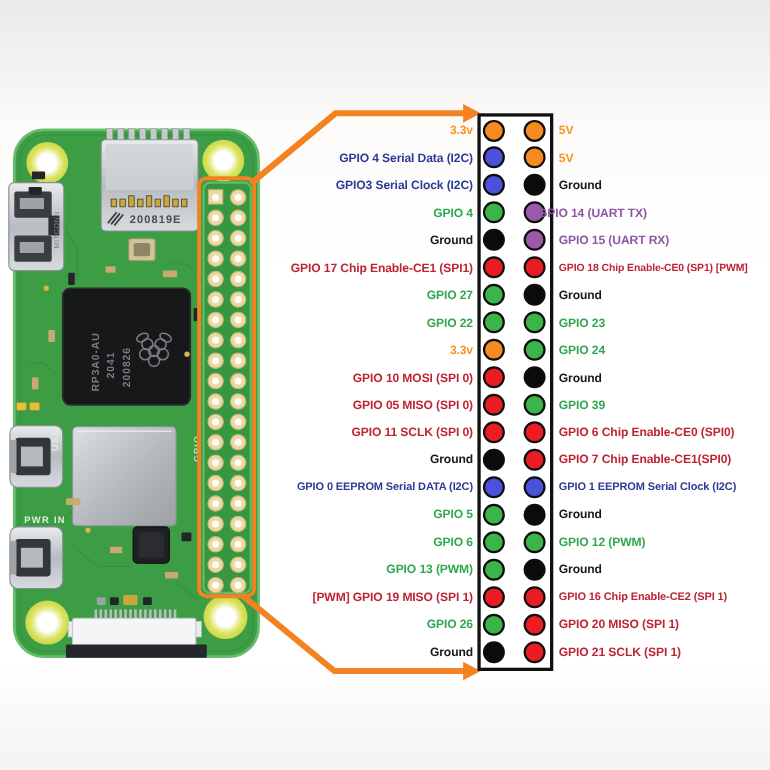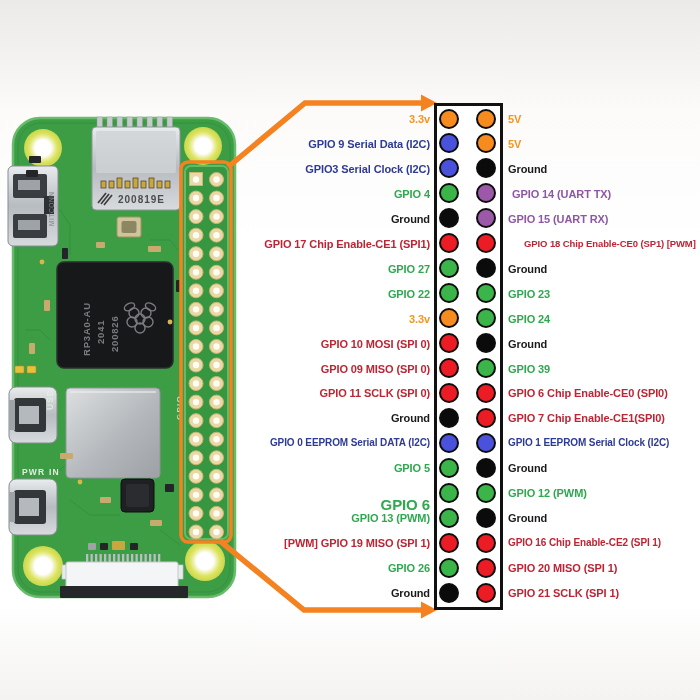--- a/index.html
+++ b/index.html
@@ -309,77 +309,77 @@
     </g>
   </svg>
 
   <div class="header-box"></div>
 
   <div id="pin-rows">
       <span class="pin-label left" style="right: 270px; top: 111px; color: rgb(247, 148, 29); font-size: 11px;">3.3v</span>
       <div class="pin" style="left: 439px; top: 108.5px; background: rgb(246, 139, 31);"></div>
       <div class="pin" style="left: 475.5px; top: 108.5px; background: rgb(246, 139, 31);"></div>
       <span class="pin-label right" style="left: 508px; top: 111px; color: rgb(247, 148, 29); font-size: 11px;">5V</span>
-      <span class="pin-label left" style="right: 270px; top: 135.95px; color: rgb(45, 58, 150); font-size: 11px;">GPIO 9 Serial Data (I2C)</span>
+      <span class="pin-label left" style="right: 270px; top: 135.95px; color: rgb(45, 58, 150); font-size: 11px;">GPIO 4 Serial Data (I2C)</span>
       <div class="pin" style="left: 439px; top: 133.45px; background: rgb(74, 82, 220);"></div>
       <div class="pin" style="left: 475.5px; top: 133.45px; background: rgb(246, 139, 31);"></div>
       <span class="pin-label right" style="left: 508px; top: 135.95px; color: rgb(247, 148, 29); font-size: 11px;">5V</span>
       <span class="pin-label left" style="right: 270px; top: 160.9px; color: rgb(45, 58, 150); font-size: 11px;">GPIO3 Serial Clock (I2C)</span>
       <div class="pin" style="left: 439px; top: 158.4px; background: rgb(74, 82, 220);"></div>
       <div class="pin" style="left: 475.5px; top: 158.4px; background: rgb(11, 11, 11);"></div>
       <span class="pin-label right" style="left: 508px; top: 160.9px; color: rgb(26, 26, 26); font-size: 11px;">Ground</span>
       <span class="pin-label left" style="right: 270px; top: 185.85px; color: rgb(47, 168, 79); font-size: 11px;">GPIO 4</span>
       <div class="pin" style="left: 439px; top: 183.35px; background: rgb(59, 181, 74);"></div>
       <div class="pin" style="left: 475.5px; top: 183.35px; background: rgb(156, 89, 169);"></div>
-      <span class="pin-label right" style="left: 512px; top: 185.85px; color: rgb(142, 87, 165); font-size: 11px;">GPIO 14 (UART TX)</span>
+      <span class="pin-label right" style="left: 489px; top: 185.85px; color: rgb(142, 87, 165); font-size: 11px;">GPIO 14 (UART TX)</span>
       <span class="pin-label left" style="right: 270px; top: 210.8px; color: rgb(26, 26, 26); font-size: 11px;">Ground</span>
       <div class="pin" style="left: 439px; top: 208.3px; background: rgb(11, 11, 11);"></div>
       <div class="pin" style="left: 475.5px; top: 208.3px; background: rgb(156, 89, 169);"></div>
       <span class="pin-label right" style="left: 508px; top: 210.8px; color: rgb(142, 87, 165); font-size: 11px;">GPIO 15 (UART RX)</span>
       <span class="pin-label left" style="right: 270px; top: 235.75px; color: rgb(190, 36, 51); font-size: 11px;">GPIO 17 Chip Enable-CE1 (SPI1)</span>
       <div class="pin" style="left: 439px; top: 233.25px; background: rgb(236, 28, 36);"></div>
       <div class="pin" style="left: 475.5px; top: 233.25px; background: rgb(236, 28, 36);"></div>
-      <span class="pin-label right" style="left: 508px; top: 235.75px; color: rgb(190, 36, 51); font-size: 9.5px; margin-left: 16px;">GPIO 18 Chip Enable-CE0 (SP1) [PWM]</span>
+      <span class="pin-label right" style="left: 508px; top: 235.75px; color: rgb(190, 36, 51); font-size: 9.5px;">GPIO 18 Chip Enable-CE0 (SP1) [PWM]</span>
       <span class="pin-label left" style="right: 270px; top: 260.7px; color: rgb(47, 168, 79); font-size: 11px;">GPIO 27</span>
       <div class="pin" style="left: 439px; top: 258.2px; background: rgb(59, 181, 74);"></div>
       <div class="pin" style="left: 475.5px; top: 258.2px; background: rgb(11, 11, 11);"></div>
       <span class="pin-label right" style="left: 508px; top: 260.7px; color: rgb(26, 26, 26); font-size: 11px;">Ground</span>
       <span class="pin-label left" style="right: 270px; top: 285.65px; color: rgb(47, 168, 79); font-size: 11px;">GPIO 22</span>
       <div class="pin" style="left: 439px; top: 283.15px; background: rgb(59, 181, 74);"></div>
       <div class="pin" style="left: 475.5px; top: 283.15px; background: rgb(59, 181, 74);"></div>
       <span class="pin-label right" style="left: 508px; top: 285.65px; color: rgb(47, 168, 79); font-size: 11px;">GPIO 23</span>
       <span class="pin-label left" style="right: 270px; top: 310.6px; color: rgb(247, 148, 29); font-size: 11px;">3.3v</span>
       <div class="pin" style="left: 439px; top: 308.1px; background: rgb(246, 139, 31);"></div>
       <div class="pin" style="left: 475.5px; top: 308.1px; background: rgb(59, 181, 74);"></div>
       <span class="pin-label right" style="left: 508px; top: 310.6px; color: rgb(47, 168, 79); font-size: 11px;">GPIO 24</span>
       <span class="pin-label left" style="right: 270px; top: 335.55px; color: rgb(190, 36, 51); font-size: 11px;">GPIO 10 MOSI (SPI 0)</span>
       <div class="pin" style="left: 439px; top: 333.05px; background: rgb(236, 28, 36);"></div>
       <div class="pin" style="left: 475.5px; top: 333.05px; background: rgb(11, 11, 11);"></div>
       <span class="pin-label right" style="left: 508px; top: 335.55px; color: rgb(26, 26, 26); font-size: 11px;">Ground</span>
-      <span class="pin-label left" style="right: 270px; top: 360.5px; color: rgb(190, 36, 51); font-size: 11px;">GPIO 09 MISO (SPI 0)</span>
+      <span class="pin-label left" style="right: 270px; top: 360.5px; color: rgb(190, 36, 51); font-size: 11px;">GPIO 05 MISO (SPI 0)</span>
       <div class="pin" style="left: 439px; top: 358px; background: rgb(236, 28, 36);"></div>
       <div class="pin" style="left: 475.5px; top: 358px; background: rgb(59, 181, 74);"></div>
       <span class="pin-label right" style="left: 508px; top: 360.5px; color: rgb(47, 168, 79); font-size: 11px;">GPIO 39</span>
       <span class="pin-label left" style="right: 270px; top: 385.45px; color: rgb(190, 36, 51); font-size: 11px;">GPIO 11 SCLK (SPI 0)</span>
       <div class="pin" style="left: 439px; top: 382.95px; background: rgb(236, 28, 36);"></div>
       <div class="pin" style="left: 475.5px; top: 382.95px; background: rgb(236, 28, 36);"></div>
       <span class="pin-label right" style="left: 508px; top: 385.45px; color: rgb(190, 36, 51); font-size: 11px;">GPIO 6 Chip Enable-CE0 (SPI0)</span>
       <span class="pin-label left" style="right: 270px; top: 410.4px; color: rgb(26, 26, 26); font-size: 11px;">Ground</span>
       <div class="pin" style="left: 439px; top: 407.9px; background: rgb(11, 11, 11);"></div>
       <div class="pin" style="left: 475.5px; top: 407.9px; background: rgb(236, 28, 36);"></div>
       <span class="pin-label right" style="left: 508px; top: 410.4px; color: rgb(190, 36, 51); font-size: 11px;">GPIO 7 Chip Enable-CE1(SPI0)</span>
       <span class="pin-label left" style="right: 270px; top: 435.35px; color: rgb(45, 58, 150); font-size: 10px;">GPIO 0 EEPROM Serial DATA (I2C)</span>
       <div class="pin" style="left: 439px; top: 432.85px; background: rgb(74, 82, 220);"></div>
       <div class="pin" style="left: 475.5px; top: 432.85px; background: rgb(74, 82, 220);"></div>
       <span class="pin-label right" style="left: 508px; top: 435.35px; color: rgb(45, 58, 150); font-size: 10px;">GPIO 1 EEPROM Serial Clock (I2C)</span>
       <span class="pin-label left" style="right: 270px; top: 460.3px; color: rgb(47, 168, 79); font-size: 11px;">GPIO 5</span>
       <div class="pin" style="left: 439px; top: 457.8px; background: rgb(59, 181, 74);"></div>
       <div class="pin" style="left: 475.5px; top: 457.8px; background: rgb(11, 11, 11);"></div>
       <span class="pin-label right" style="left: 508px; top: 460.3px; color: rgb(26, 26, 26); font-size: 11px;">Ground</span>
-      <span class="pin-label left" style="right: 270px; top: 485.25px; color: rgb(47, 168, 79); font-size: 15px; margin-top: 12px;">GPIO 6</span>
+      <span class="pin-label left" style="right: 270px; top: 485.25px; color: rgb(47, 168, 79); font-size: 11px;">GPIO 6</span>
       <div class="pin" style="left: 439px; top: 482.75px; background: rgb(59, 181, 74);"></div>
       <div class="pin" style="left: 475.5px; top: 482.75px; background: rgb(59, 181, 74);"></div>
       <span class="pin-label right" style="left: 508px; top: 485.25px; color: rgb(47, 168, 79); font-size: 11px; text-align: center;">GPIO 12 (PWM)</span>
       <span class="pin-label left" style="right: 270px; top: 510.2px; color: rgb(47, 168, 79); font-size: 11px;">GPIO 13 (PWM)</span>
       <div class="pin" style="left: 439px; top: 507.7px; background: rgb(59, 181, 74);"></div>
       <div class="pin" style="left: 475.5px; top: 507.7px; background: rgb(11, 11, 11);"></div>
       <span class="pin-label right" style="left: 508px; top: 510.2px; color: rgb(26, 26, 26); font-size: 11px;">Ground</span>
       <span class="pin-label left" style="right: 270px; top: 535.15px; color: rgb(190, 36, 51); font-size: 11px;">[PWM] GPIO 19 MISO (SPI 1)</span>
       <div class="pin" style="left: 439px; top: 532.65px; background: rgb(236, 28, 36);"></div>
       <div class="pin" style="left: 475.5px; top: 532.65px; background: rgb(236, 28, 36);"></div>

